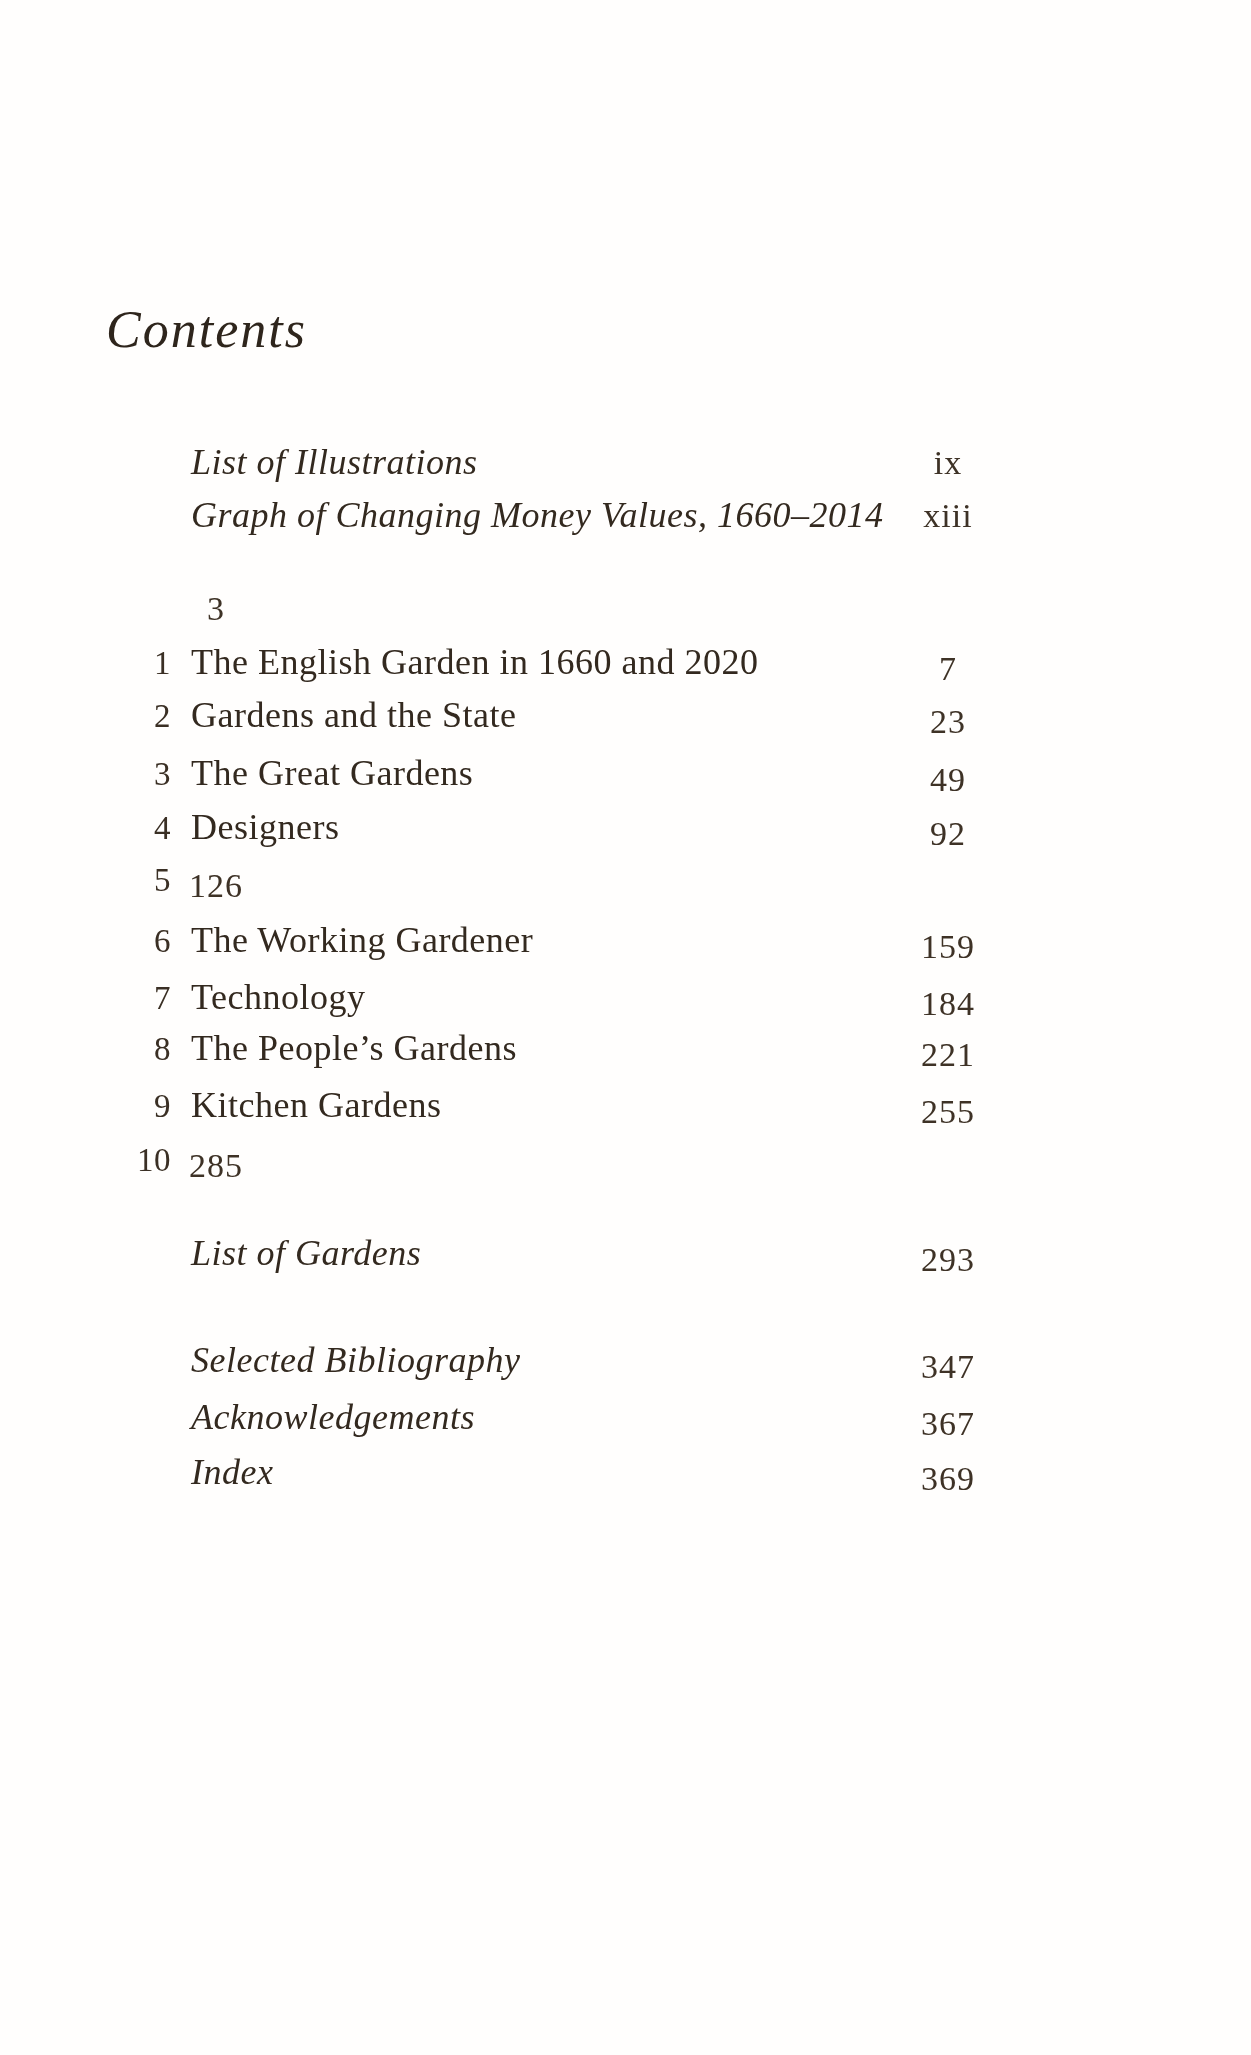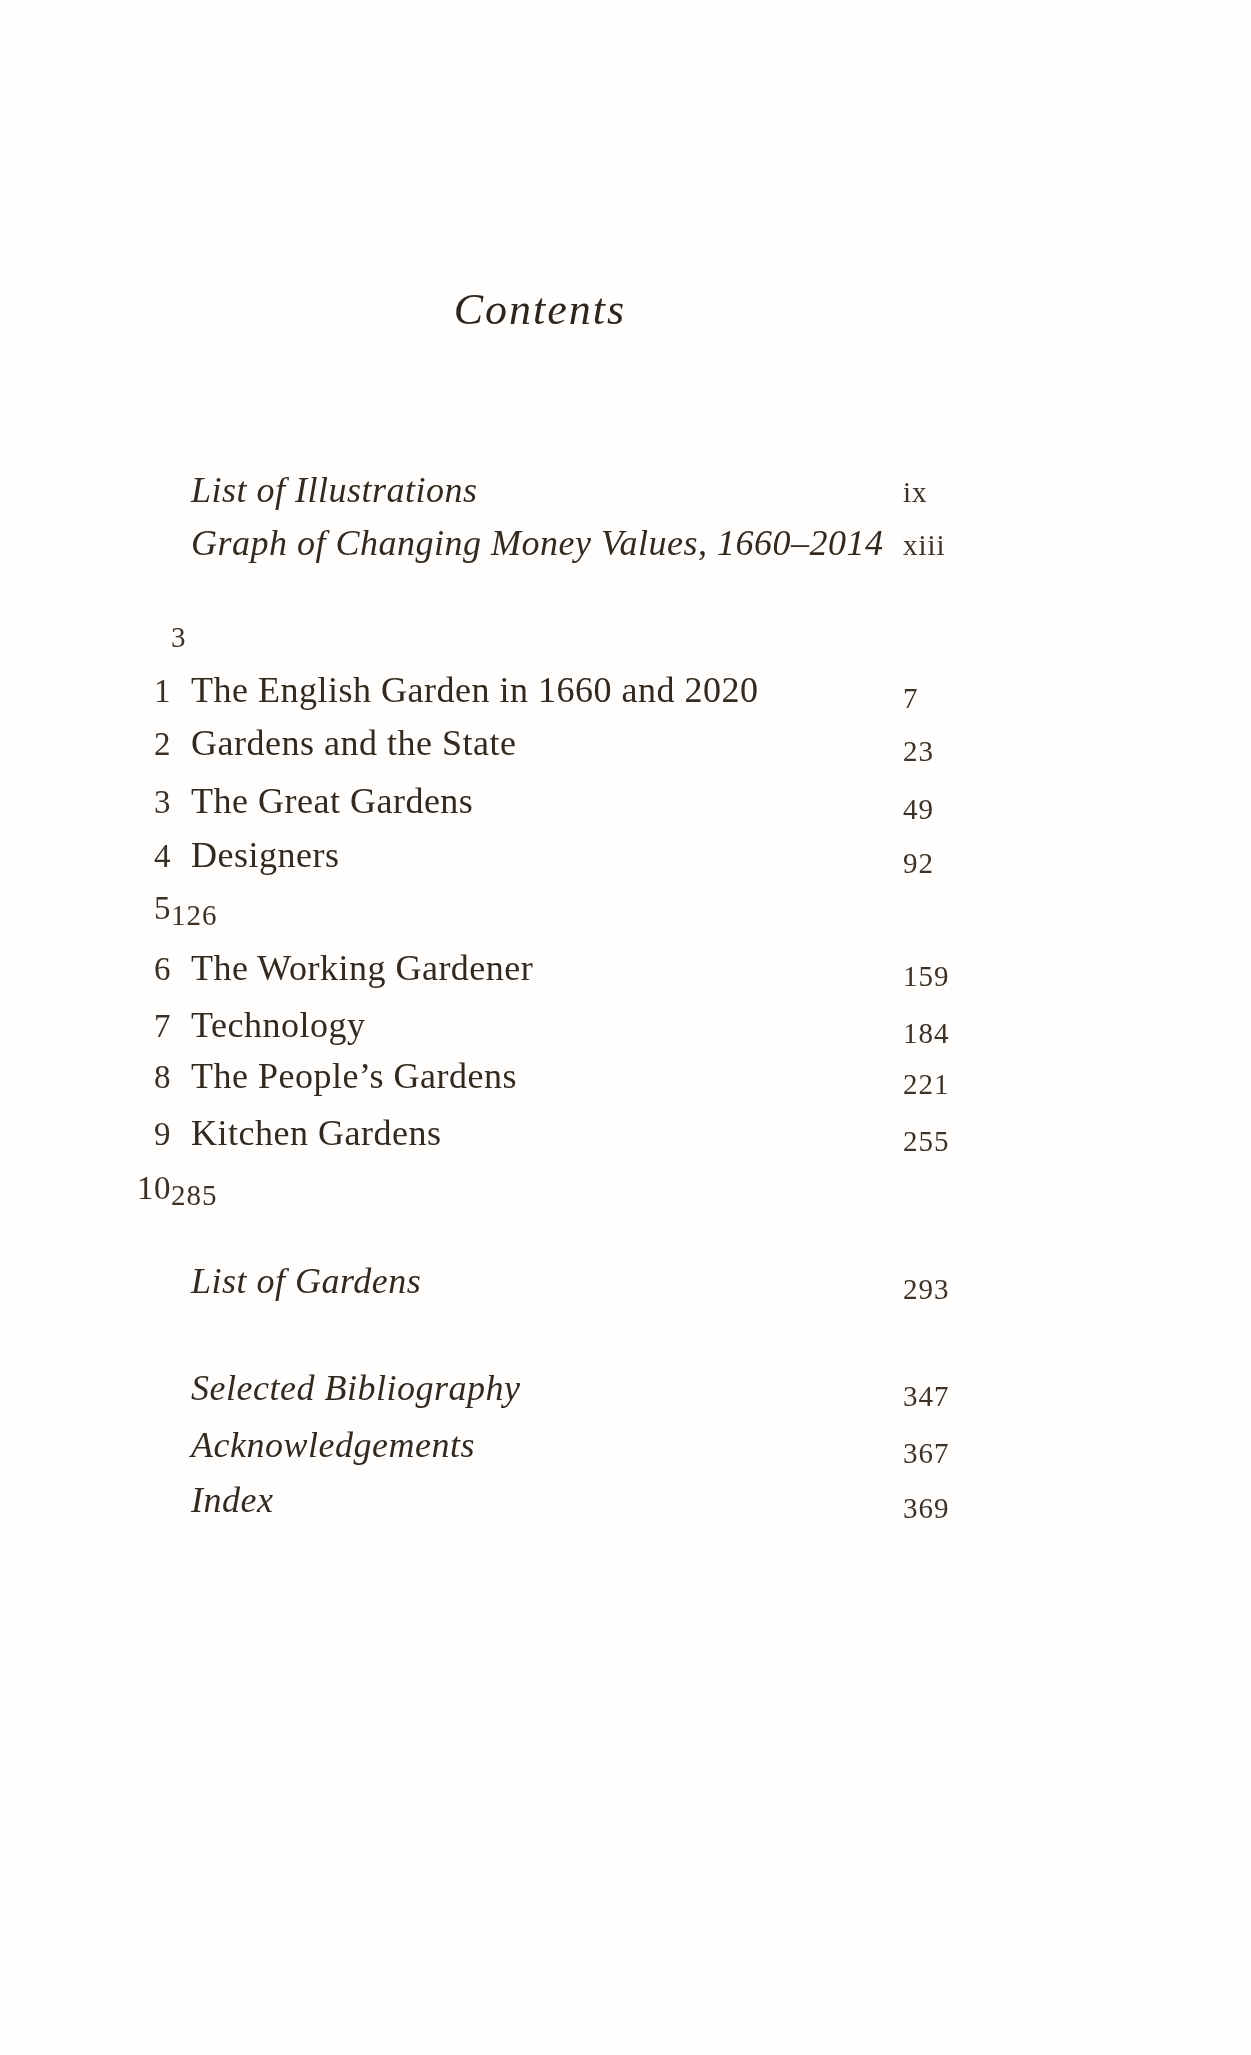--- a/index.html
+++ b/index.html
@@ -10,56 +10,54 @@
     background: #fffefd;
     font-family: "Liberation Serif", "DejaVu Serif", serif;
     color: #33291f;
     overflow: hidden;
   }
   .title {
     position: absolute;
     left: 90px;
     top: 284px;
     width: 900px;
-    margin: 0;
-    text-align: center;
+    margin: 16px;
     font-style: italic;
     font-weight: normal;
-    font-size: 44px;
+    font-size: 52px;
     letter-spacing: 2px;
     color: #2e251c;
   }
   .row {
     position: absolute;
     left: 133px;
     width: 860px;
     display: flex;
     align-items: baseline;
     font-size: 36px;
     line-height: 44px;
     letter-spacing: 0.5px;
-    margin-top: 28px;
   }
   .num {
     flex: none;
     width: 38px;
     text-align: right;
     font-size: 33px;
     color: #3a2f24;
   }
   .label {
     flex: 1;
     margin-left: 20px;
   }
   .italic .label { font-style: italic; }
   .pagenum {
     flex: none;
     min-width: 90px;
-    text-align: left;
-    font-size: 29px;
+    text-align: center;
+    font-size: 34px;
     letter-spacing: 1px;
     color: #3e3226;
   }
   .pagenum.shift { position: relative; top: 6px; }
 </style>
 </head>
 <body>
 
 <div class="page">
 

